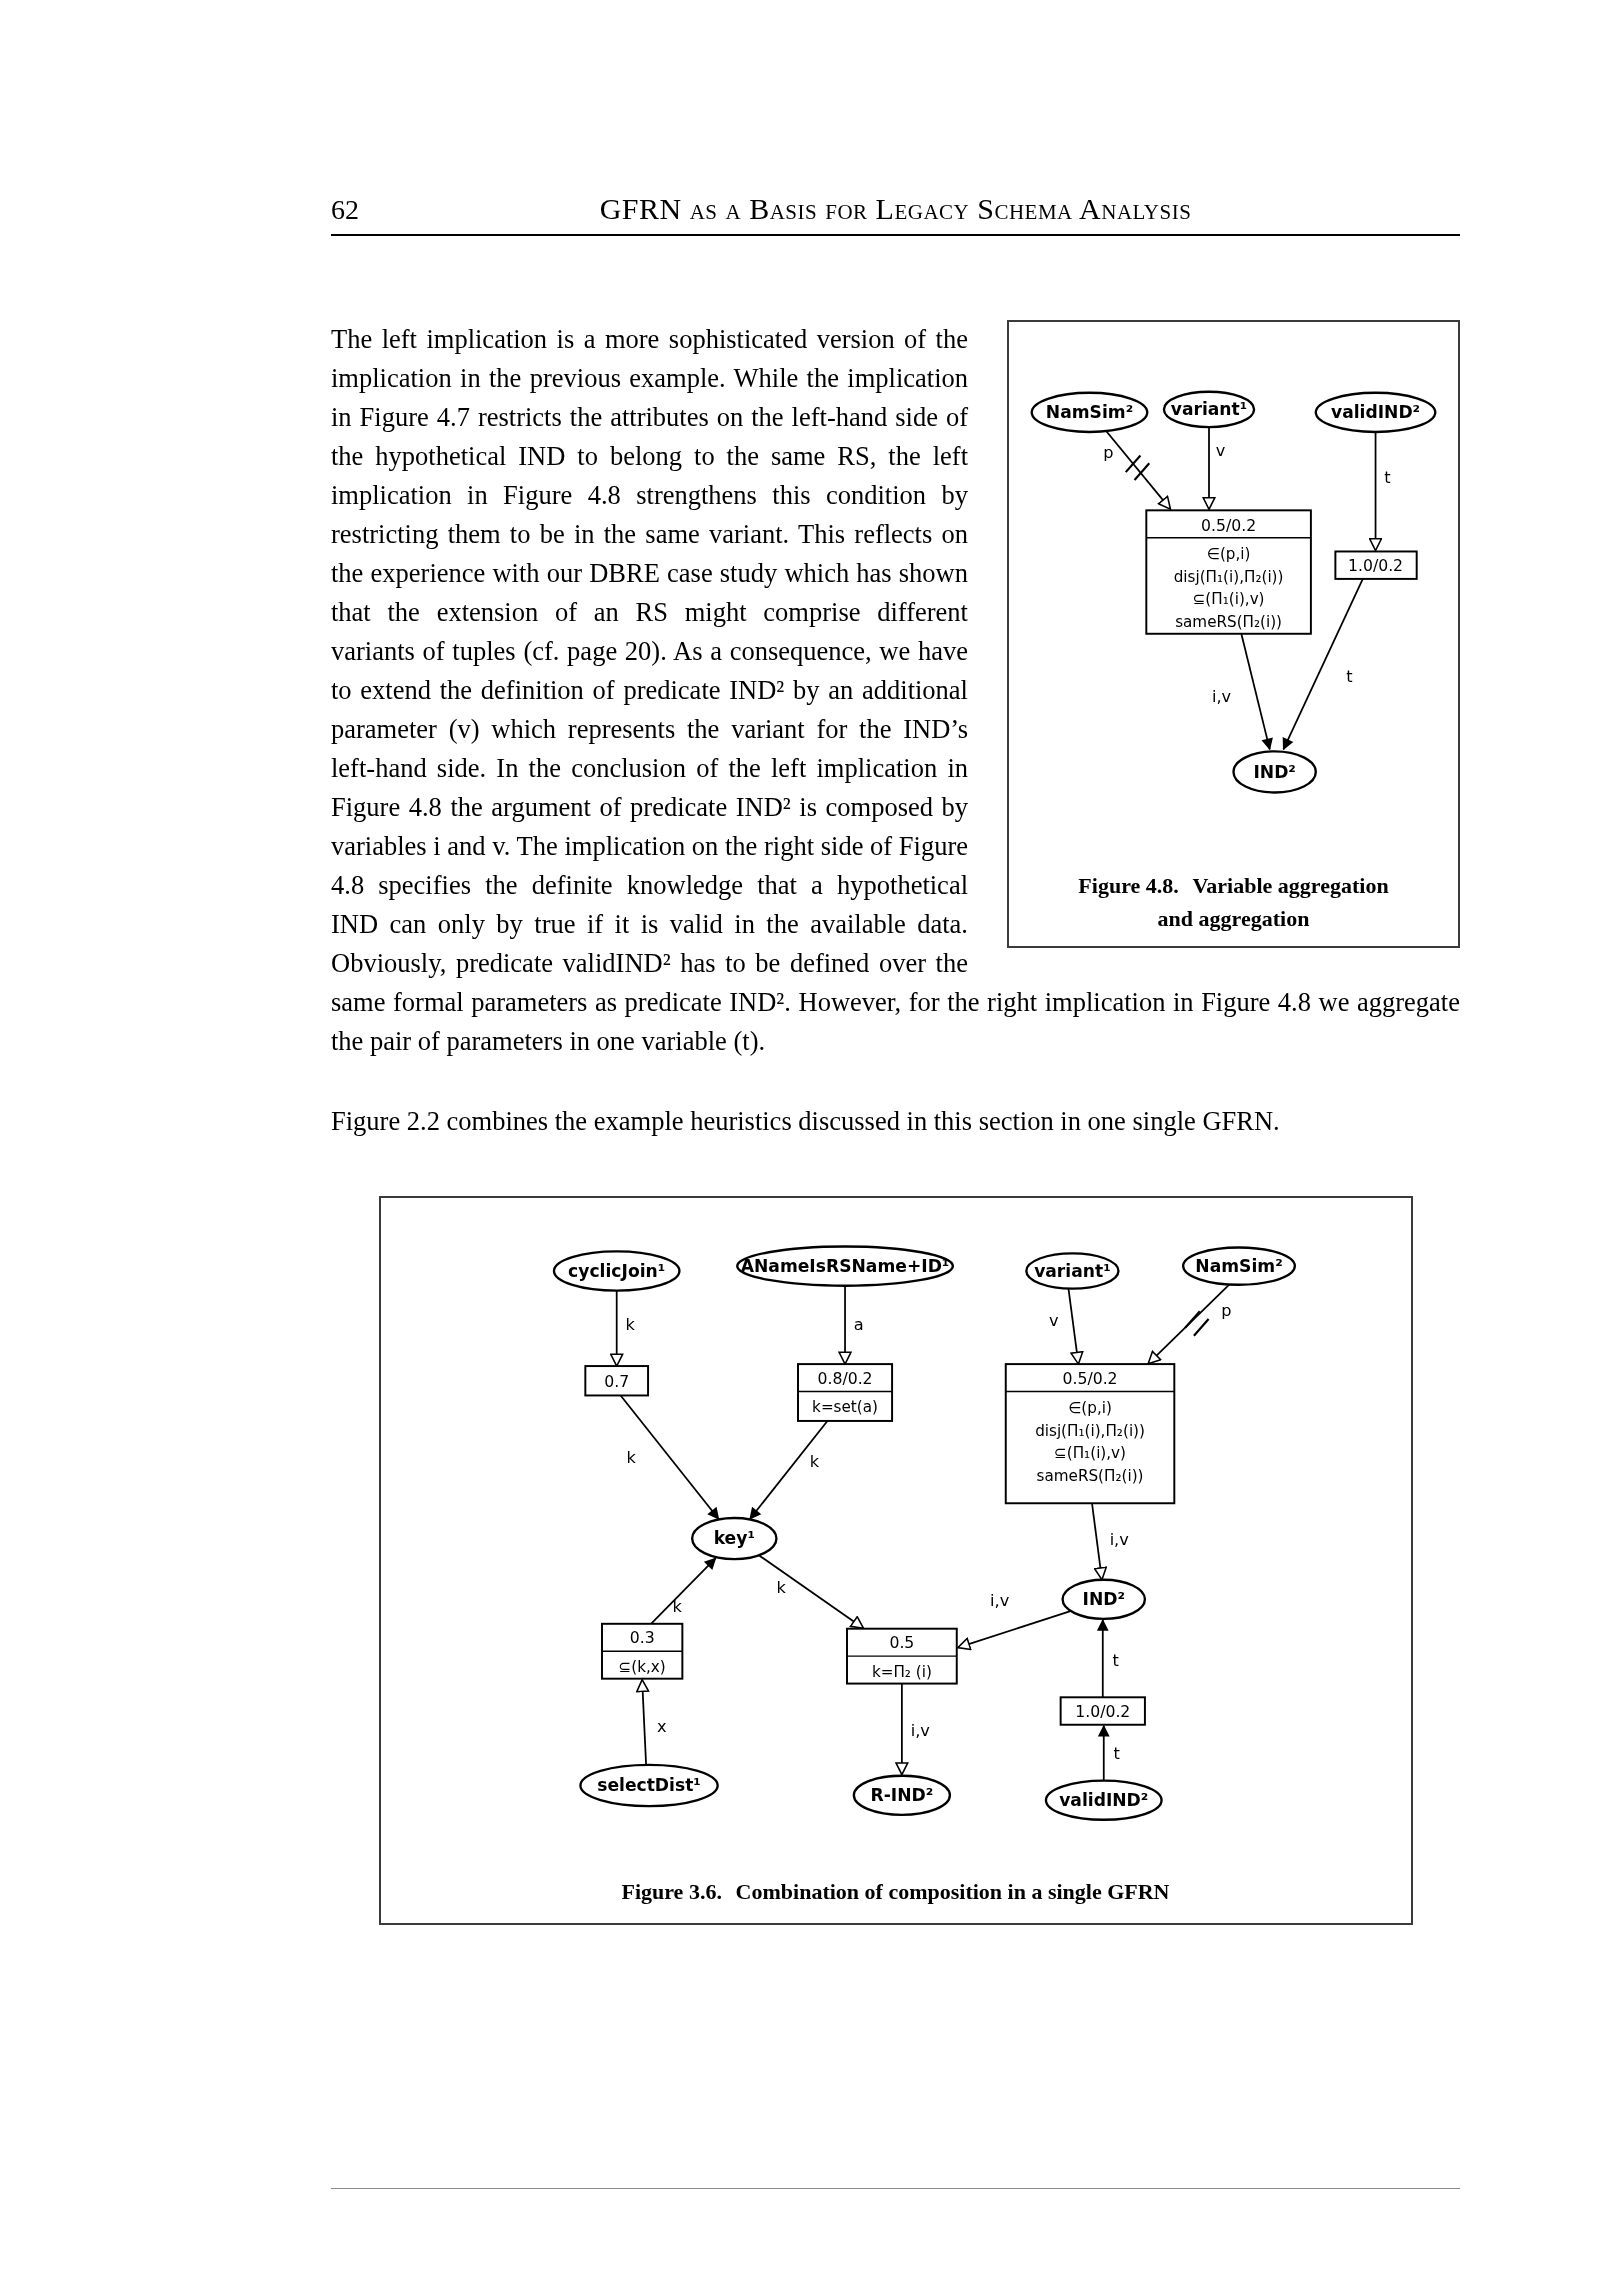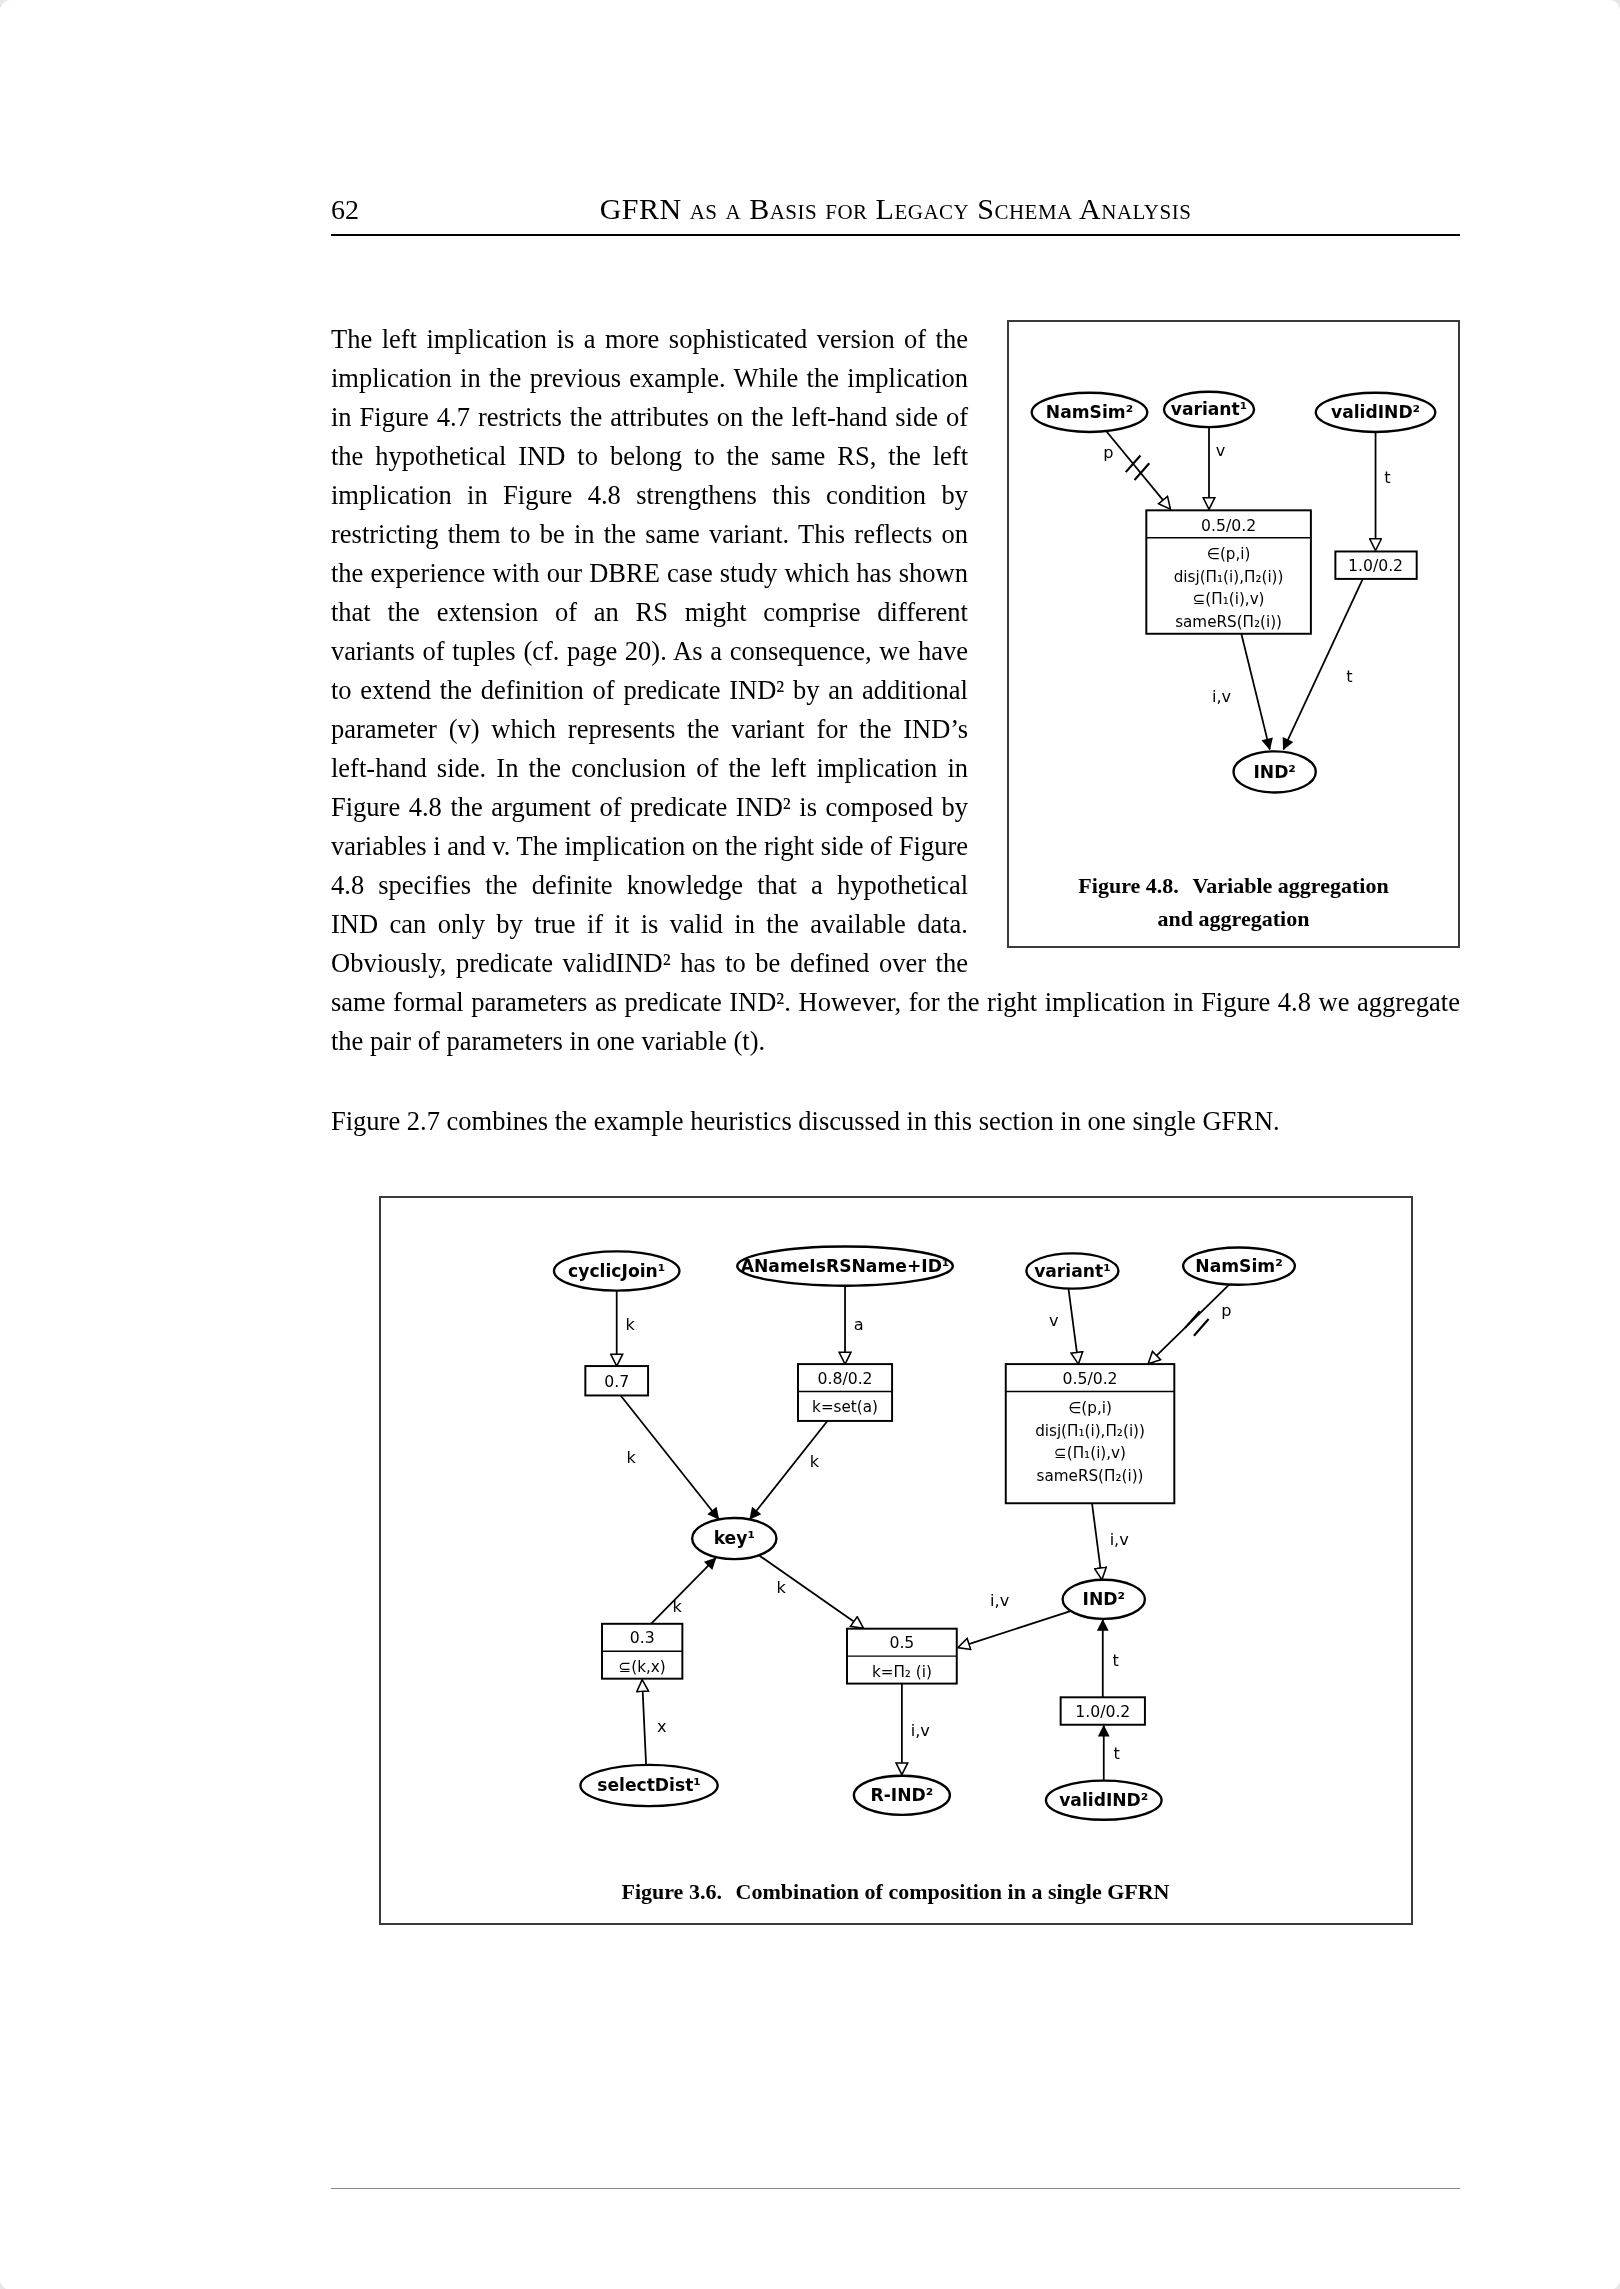--- a/index.html
+++ b/index.html
@@ -1,20 +1,19 @@
 <!DOCTYPE html>
 <html><head>
 <meta charset="utf-8">
 <style>
   html,body { margin:0; padding:0; background:#e8e8e8; }
   .page {
     position:relative; width:1620px; height:2290px; background:#ffffff;
     font-family:"Liberation Serif", serif; color:#000; overflow:hidden;
     margin:0 auto;
-    border-radius:11px;
   }
   .pagehead { position:absolute; top:192px; left:331px; width:1129px; height:39px; }
   .pagenum { position:absolute; left:0; top:2px; font-size:28px; }
   .headtitle {
     text-align:center; font-variant:small-caps; font-size:30px;
     letter-spacing:0.5px;
   }
   .headrule { position:absolute; top:234px; left:331px; width:1129px; border-top:2px solid #000; }
   .maintext {
     position:absolute; top:320px; left:331px; width:1129px;
@@ -133,21 +132,21 @@
         </g>
       </svg>
       <div class="figcap">
         <div><span class="caplabel">Figure 4.8.</span><span>Variable aggregation</span></div>
         <div>and aggregation</div>
       </div>
     </div>
 
     <p><span>The left implication is a more sophisticated version of the implication in the previous example. While the implication in Figure 4.7 restricts the attributes on the left-hand side of the hypothetical IND to belong to the same RS, the left implication in Figure 4.8 strengthens this condition by restricting them to be in the same </span><span class="it">variant</span><span>. This reflects on the experience with our DBRE case study which has shown that the extension of an RS might comprise different variants of tuples (cf. page 20). As a consequence, we have to extend the definition of predicate </span><span class="it">IND²</span><span> by an additional parameter (</span><span class="it">v</span><span>) which represents the variant for the IND’s left-hand side. In the conclusion of the left implication in Figure 4.8 the argument of predicate </span><span class="it">IND²</span><span> is composed by variables </span><span class="it">i</span><span> and </span><span class="it">v</span><span>. The implication on the right side of Figure 4.8 specifies the definite knowledge that a hypothetical IND can only by true if it is valid in the available data. Obviously, predicate </span><span class="it">validIND²</span><span> has to be defined over the same formal parameters as predicate </span><span class="it">IND²</span><span>. However, for the right implication in Figure 4.8 we aggregate the pair of parameters in one variable (</span><span class="it">t</span><span>).</span></p>
 
-    <p class="para2">Figure 2.7 combines the example heuristics discussed in this section in one single GFRN.</p>
+    <p class="para2">Figure 2.2 combines the example heuristics discussed in this section in one single GFRN.</p>
 
     <div class="figbox49">
       <svg class="diagram" viewBox="0 0 1000 670" width="980" height="657" style="font-size:27px">
 
         <g>
           <line class="edge" x1="215" y1="80" x2="215" y2="156" marker-end="url(#mOpen)"></line>
           <text class="elab" x="224" y="120">k</text>
         </g>
         <g>
           <line class="edge" x1="448" y1="75" x2="448" y2="154" marker-end="url(#mOpen)"></line>

